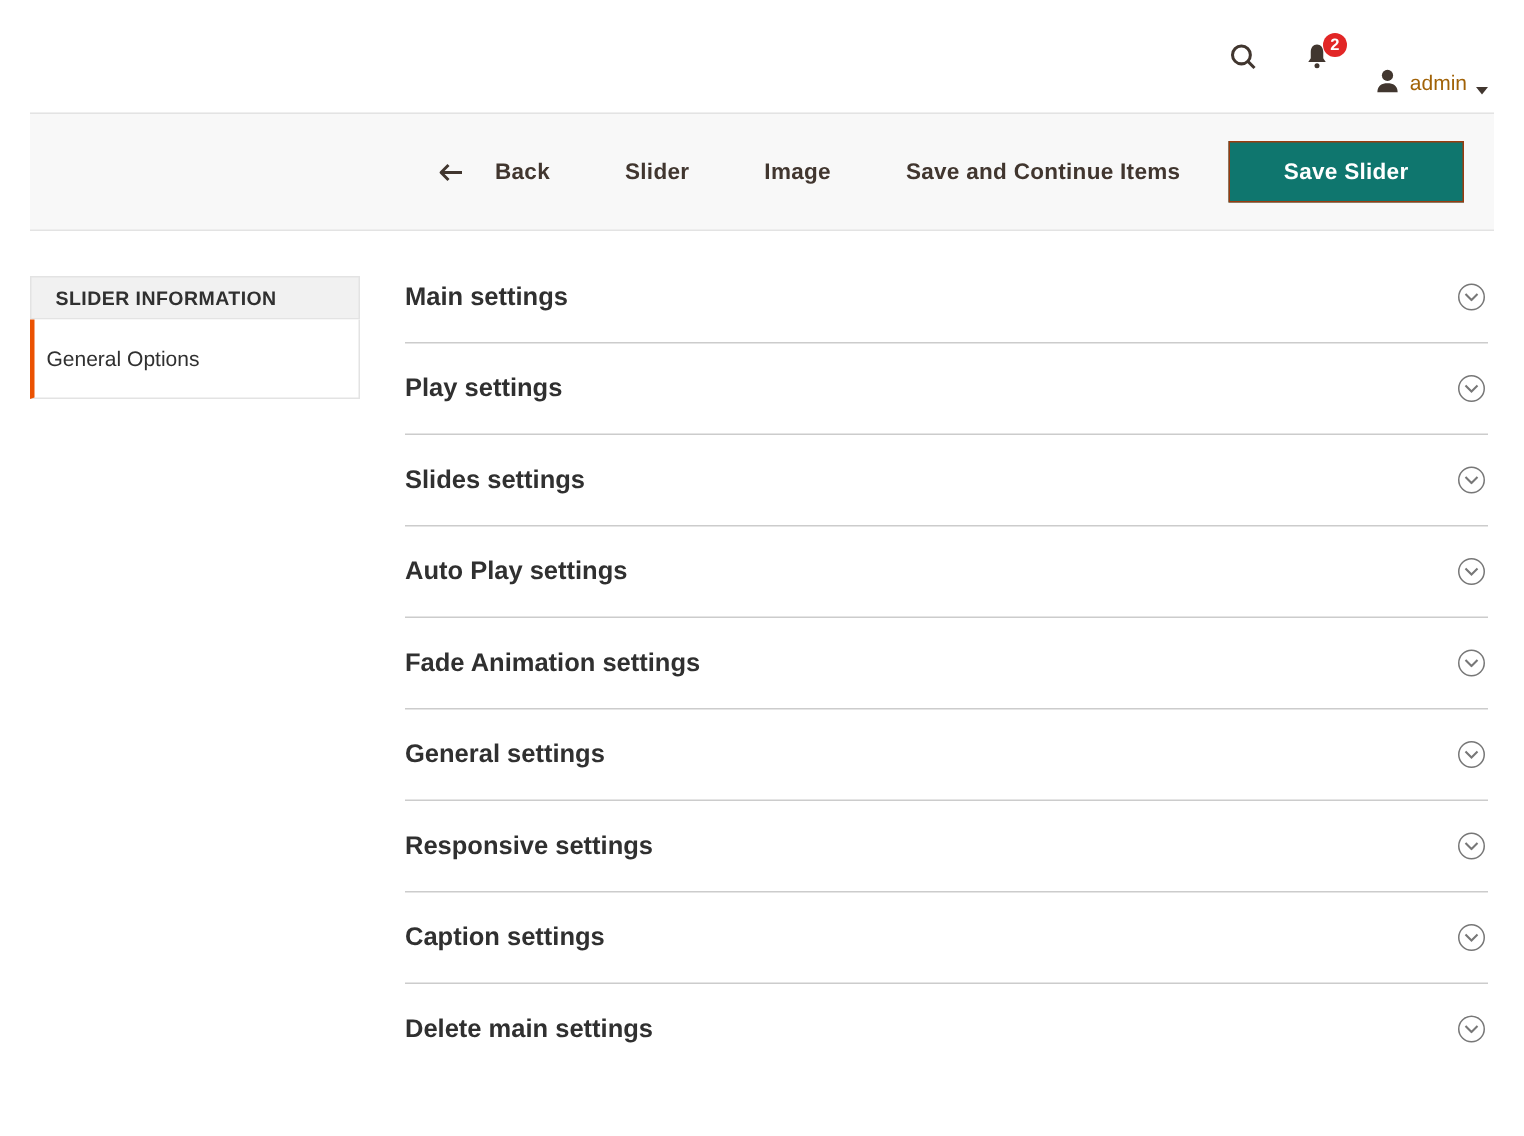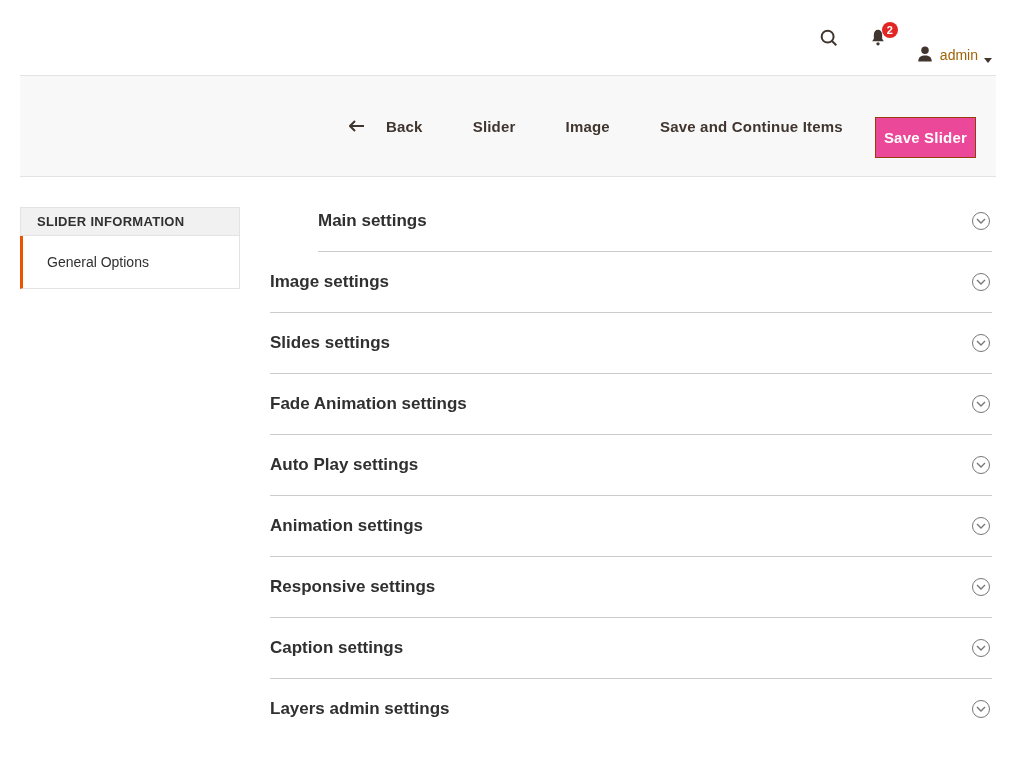--- a/index.html
+++ b/index.html
@@ -80,25 +80,24 @@
     padding: 10px 18px;
     border: none;
     background: transparent;
     color: #41362f;
     cursor: pointer;
     display: inline-flex;
     align-items: center;
     gap: 21px;
   }
   .btn-primary {
-    background: #ec4899;
+    background: #0f766e;
     color: #fff;
     border: 1px solid #9a3b0e;
-    padding: 11px 8px;
-    margin-top: 23px;
+    padding: 11px 36px;
   }
   .arrow-left-svg { display: block; }
   
   .content {
     display: flex;
     padding: 30px 24px 40px 20px;
     gap: 30px;
     align-items: flex-start;
   }
   
@@ -122,35 +121,35 @@
     cursor: pointer;
     border: 1px solid #e3e3e3;
     border-top: none;
     background: #f1f1f1;
     color: #555;
   }
   .sidebar-item.active {
     background: #fff;
     color: #303030;
     border-left: 3px solid #eb5202;
-    padding-left: 24px;
+    padding-left: 8px;
   }
   
   .main {
     flex: 1;
   }
   .section-row {
     display: flex;
     align-items: center;
     justify-content: space-between;
     padding: 20px 2px 20px 0;
     border-bottom: 1px solid #ccc;
     cursor: pointer;
   }
-  .section-row:first-child { padding-top: 4px; margin-left: 48px; }
+  .section-row:first-child { padding-top: 4px; }
   .section-row:last-child { border-bottom: none; }
   .section-title {
     font-size: 17px;
     font-weight: 600;
     color: #303030;
   }
   .chevron-circle {
     width: 18px; height: 18px;
     border: 1px solid #777;
     border-radius: 50%;
@@ -224,53 +223,53 @@
     <div class="main" id="sections">
         <div class="section-row">
           <span class="section-title">Main settings</span>
           <span class="chevron-circle">
             <svg width="10" height="6" viewBox="0 0 10 6" fill="none" stroke="#777" stroke-width="1.4">
               <polyline points="1,1 5,5 9,1"></polyline>
             </svg>
           </span>
         </div>
         <div class="section-row">
-          <span class="section-title">Image settings</span>
+          <span class="section-title">Play settings</span>
           <span class="chevron-circle">
             <svg width="10" height="6" viewBox="0 0 10 6" fill="none" stroke="#777" stroke-width="1.4">
               <polyline points="1,1 5,5 9,1"></polyline>
             </svg>
           </span>
         </div>
         <div class="section-row">
           <span class="section-title">Slides settings</span>
           <span class="chevron-circle">
             <svg width="10" height="6" viewBox="0 0 10 6" fill="none" stroke="#777" stroke-width="1.4">
               <polyline points="1,1 5,5 9,1"></polyline>
             </svg>
           </span>
         </div>
         <div class="section-row">
+          <span class="section-title">Auto Play settings</span>
+          <span class="chevron-circle">
+            <svg width="10" height="6" viewBox="0 0 10 6" fill="none" stroke="#777" stroke-width="1.4">
+              <polyline points="1,1 5,5 9,1"></polyline>
+            </svg>
+          </span>
+        </div>
+        <div class="section-row">
           <span class="section-title">Fade Animation settings</span>
           <span class="chevron-circle">
             <svg width="10" height="6" viewBox="0 0 10 6" fill="none" stroke="#777" stroke-width="1.4">
               <polyline points="1,1 5,5 9,1"></polyline>
             </svg>
           </span>
         </div>
         <div class="section-row">
-          <span class="section-title">Auto Play settings</span>
-          <span class="chevron-circle">
-            <svg width="10" height="6" viewBox="0 0 10 6" fill="none" stroke="#777" stroke-width="1.4">
-              <polyline points="1,1 5,5 9,1"></polyline>
-            </svg>
-          </span>
-        </div>
-        <div class="section-row">
-          <span class="section-title">Animation settings</span>
+          <span class="section-title">General settings</span>
           <span class="chevron-circle">
             <svg width="10" height="6" viewBox="0 0 10 6" fill="none" stroke="#777" stroke-width="1.4">
               <polyline points="1,1 5,5 9,1"></polyline>
             </svg>
           </span>
         </div>
         <div class="section-row">
           <span class="section-title">Responsive settings</span>
           <span class="chevron-circle">
             <svg width="10" height="6" viewBox="0 0 10 6" fill="none" stroke="#777" stroke-width="1.4">
@@ -280,21 +279,21 @@
         </div>
         <div class="section-row">
           <span class="section-title">Caption settings</span>
           <span class="chevron-circle">
             <svg width="10" height="6" viewBox="0 0 10 6" fill="none" stroke="#777" stroke-width="1.4">
               <polyline points="1,1 5,5 9,1"></polyline>
             </svg>
           </span>
         </div>
         <div class="section-row">
-          <span class="section-title">Layers admin settings</span>
+          <span class="section-title">Delete main settings</span>
           <span class="chevron-circle">
             <svg width="10" height="6" viewBox="0 0 10 6" fill="none" stroke="#777" stroke-width="1.4">
               <polyline points="1,1 5,5 9,1"></polyline>
             </svg>
           </span>
         </div>
       </div>
   </div>
 
 </div>

